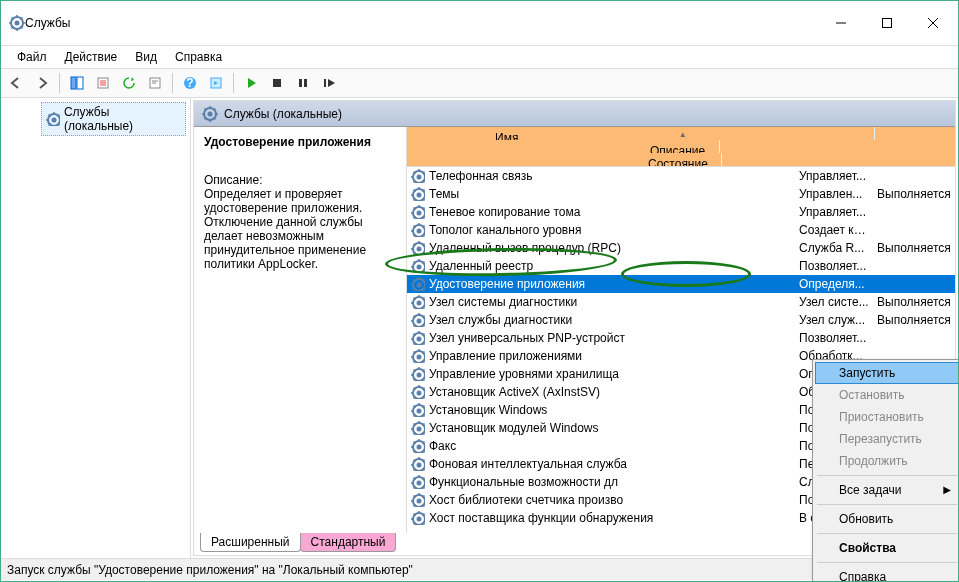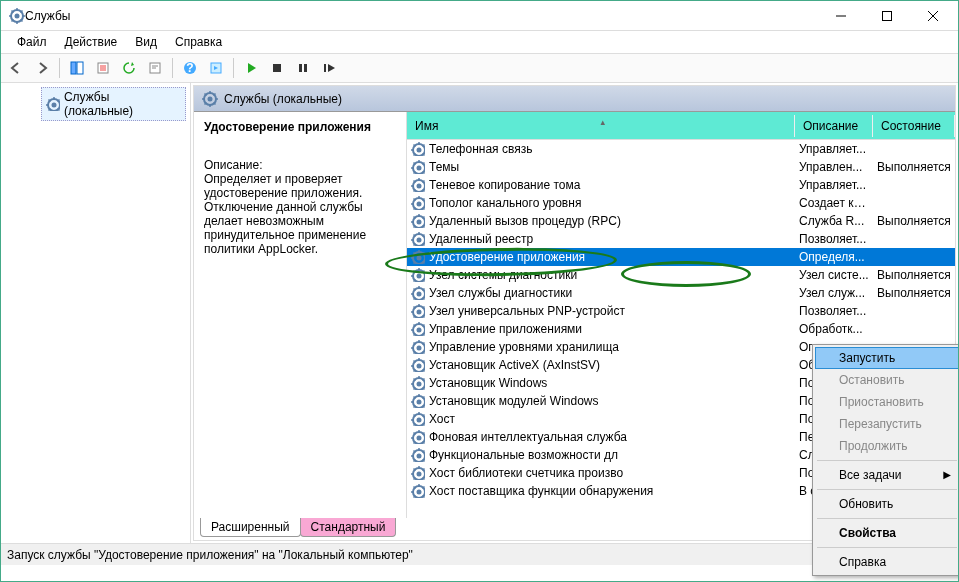--- a/index.html
+++ b/index.html
@@ -1,36 +1,36 @@
 <!DOCTYPE html>
 <html><head>
 <meta charset="utf-8">
 <style>
   * { box-sizing: border-box; font-family: "Segoe UI", Tahoma, sans-serif; font-size: 12px; }
   body { margin: 0; width: 959px; height: 582px; background: #fff; border: 1px solid #4a8; overflow: hidden; position: relative; }
-  .titlebar { height: 30px; display: flex; align-items: center; padding: 0 2px 0 8px; border-bottom: 1px solid #ddd; }
+  .titlebar { height: 45px; display: flex; align-items: center; padding: 0 2px 0 8px; border-bottom: 1px solid #ddd; }
   .titlebar .title { flex: 1; }
   .winbtn { width: 46px; height: 28px; display: flex; align-items: center; justify-content: center; }
   .menubar { height: 22px; display: flex; align-items: center; padding: 0 8px; gap: 2px; }
   .menubar span { padding: 2px 8px; }
   .toolbar { height: 30px; display: flex; align-items: center; padding: 0 4px; gap: 4px; border-top: 1px solid #ddd; border-bottom: 1px solid #ddd; background: #fafafa; }
   .toolbar .sep { width: 1px; height: 20px; background: #ccc; margin: 0 2px; }
   .tbtn { width: 22px; height: 22px; display: flex; align-items: center; justify-content: center; border: 1px solid transparent; }
   .main { display: flex; height: 460px; padding-left: 36px; }
   .tree { width: 192px; border-right: 1px solid #ddd; padding: 4px; }
   .tree-item { display: flex; align-items: center; gap: 4px; padding: 2px 4px; background: #e5f3ff; border: 1px dotted #99c; }
   .right { flex: 1; display: flex; flex-direction: column; border: 1px solid #ddd; margin: 2px; position: relative; }
   .heading { height: 26px; background: linear-gradient(#d0d9e8, #b8c6dc); display: flex; align-items: center; padding: 0 8px; gap: 6px; border-bottom: 1px solid #999; }
   .content { flex: 1; display: flex; overflow: hidden; }
   .descpane { width: 212px; padding: 8px 10px; font-size: 12px; }
   .descpane .svc-name { font-weight: bold; margin-bottom: 14px; }
   .descpane a { color: #0066cc; }
   .descpane .desc-label { margin-top: 24px; }
   .listpane { flex: 1; border-left: 1px solid #ddd; display: flex; flex-direction: column; overflow: hidden; }
-  .cols { height: 28px; display: flex; align-items: center; border-bottom: 1px solid #ddd; background: #5eead4; }
+  .cols { height: 40px; display: flex; align-items: center; border-bottom: 1px solid #ddd; background: #fdba74; flex-direction: column; }
   .col { padding: 4px 8px; border-right: 1px solid #eee; overflow: hidden; text-overflow: ellipsis; white-space: nowrap; }
   .col-name { width: 388px; position: relative; }
   .col-desc { width: 78px; }
   .col-state { width: 82px; }
   .sort-arrow { position: absolute; left: 50%; top: 2px; font-size: 9px; color: #666; }
   .rows { flex: 1; overflow-y: auto; overflow-x: auto; }
   .row { display: flex; align-items: center; height: 18px; }
   .row .c { padding: 0 4px; overflow: hidden; text-overflow: ellipsis; white-space: nowrap; }
   .row .c-name { width: 388px; display: flex; align-items: flex-end; gap: 4px; }
   .row .c-desc { width: 78px; }
@@ -350,21 +350,21 @@
                 <span>Установщик модулей Windows</span>
               </div>
               <div class="c c-desc">Позволяет...</div>
               <div class="c c-state"></div>
             </div>
             <div class="row">
               <div class="c c-name">
                 <svg class="svc-icon-s">
                   <use href="#gear-g"></use>
                 </svg>
-                <span>Хост</span>
+                <span>Факс</span>
               </div>
               <div class="c c-desc">Позволяет...</div>
               <div class="c c-state"></div>
             </div>
             <div class="row">
               <div class="c c-name">
                 <svg class="svc-icon-s">
                   <use href="#gear-g"></use>
                 </svg>
                 <span>Фоновая интеллектуальная служба</span>

